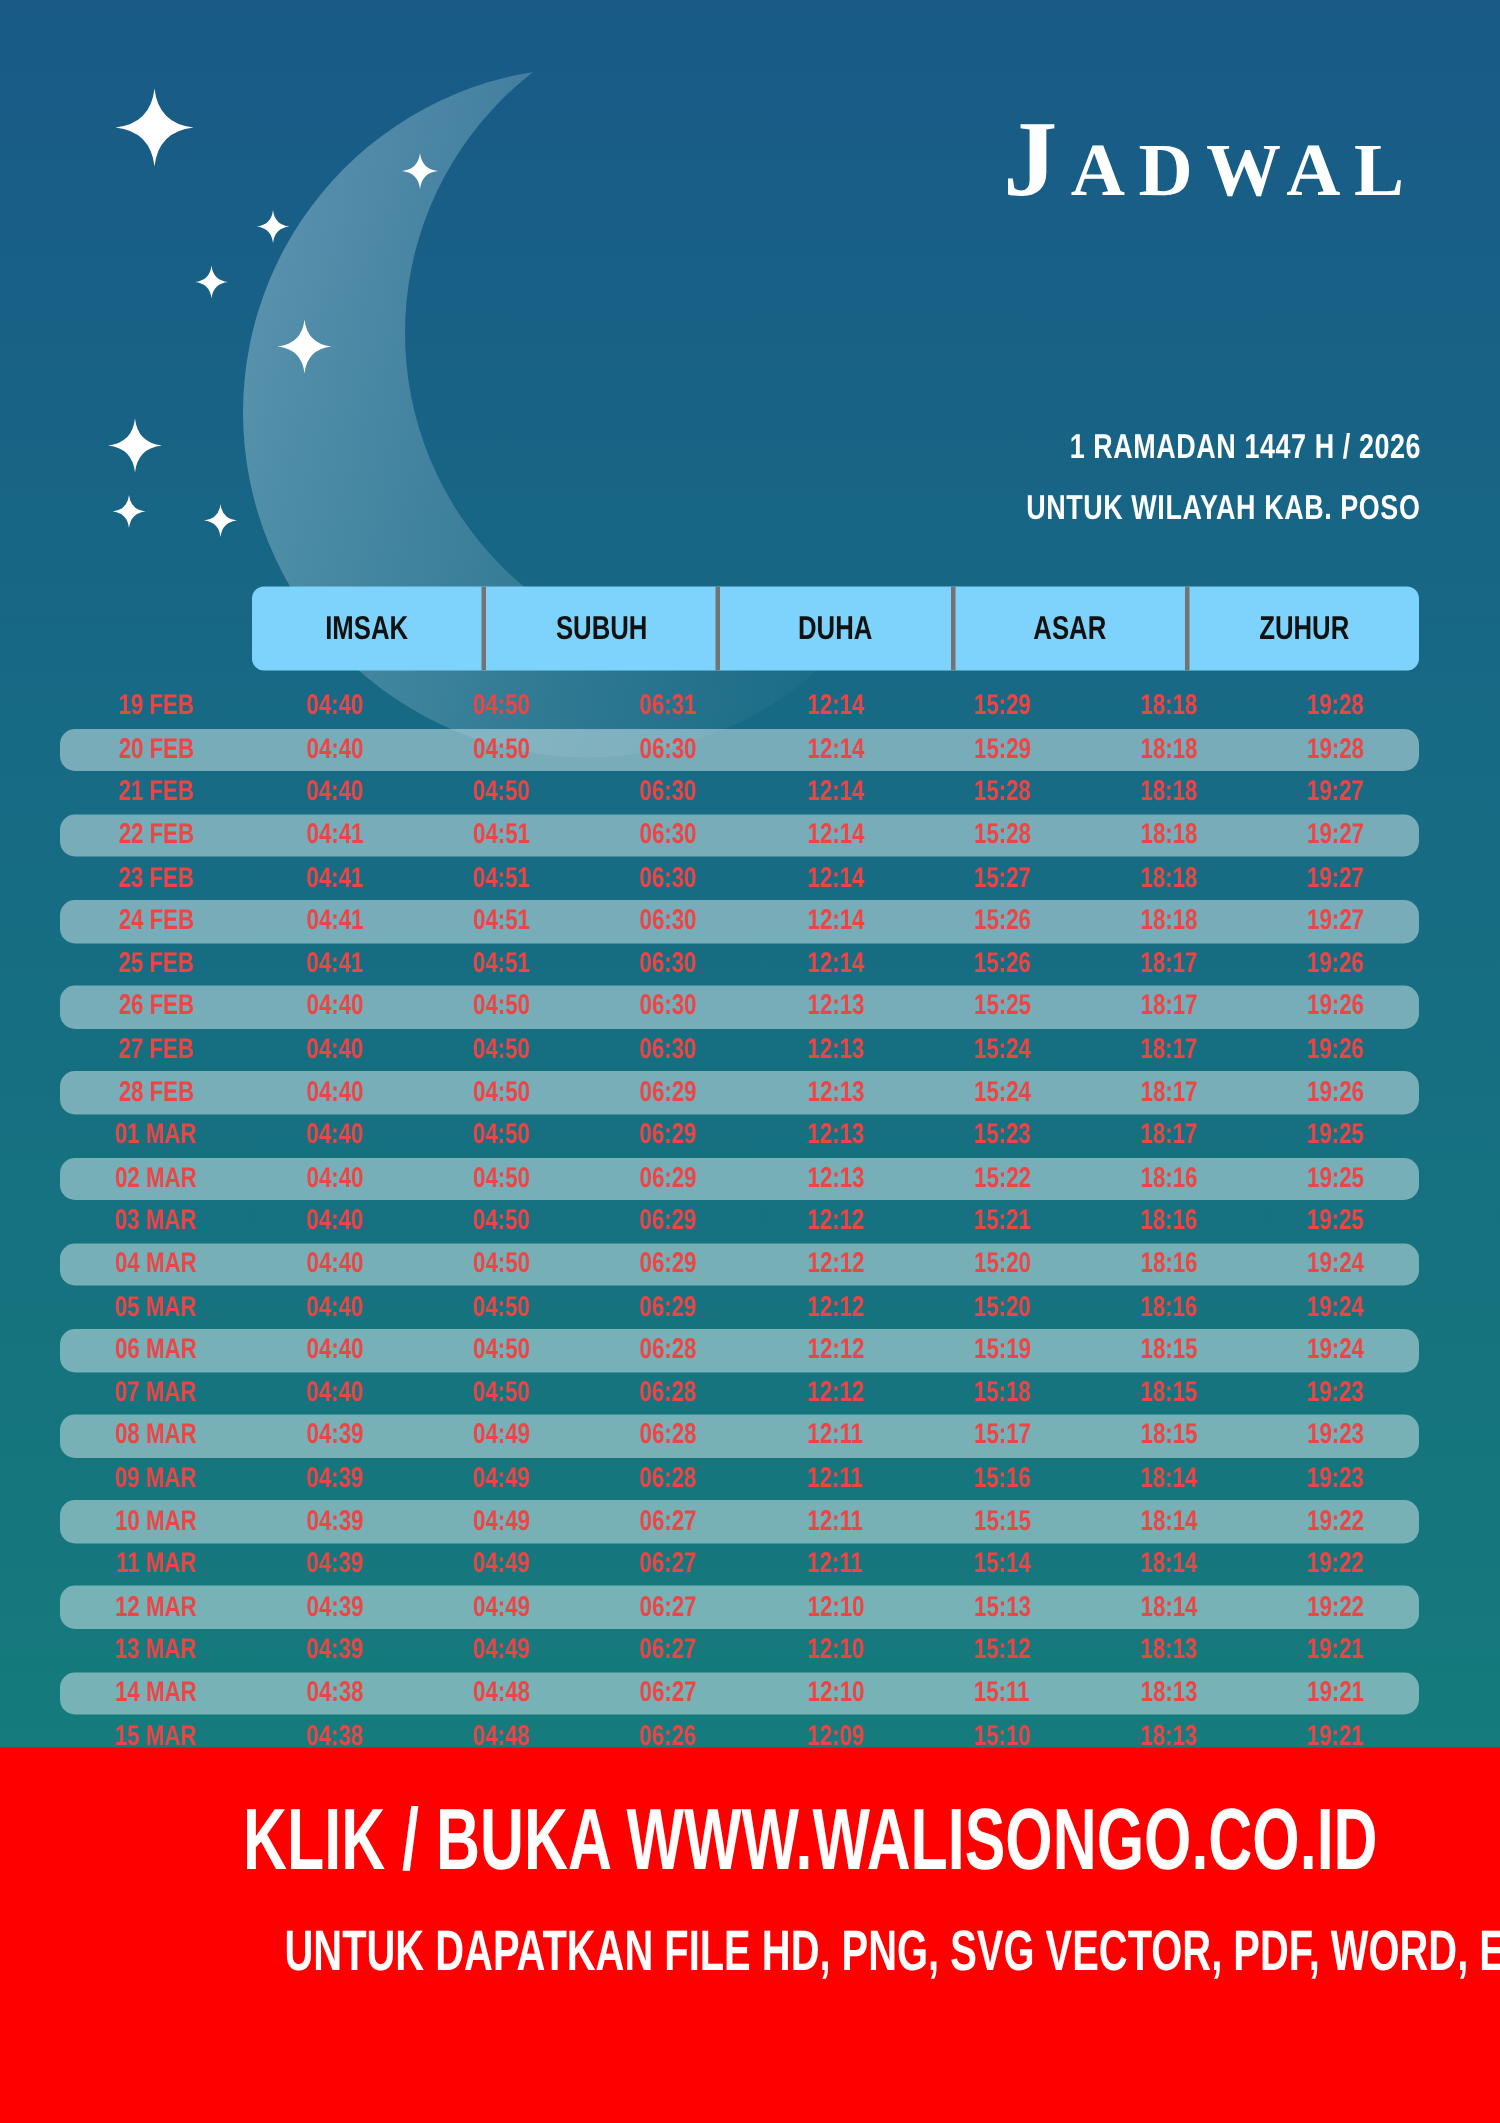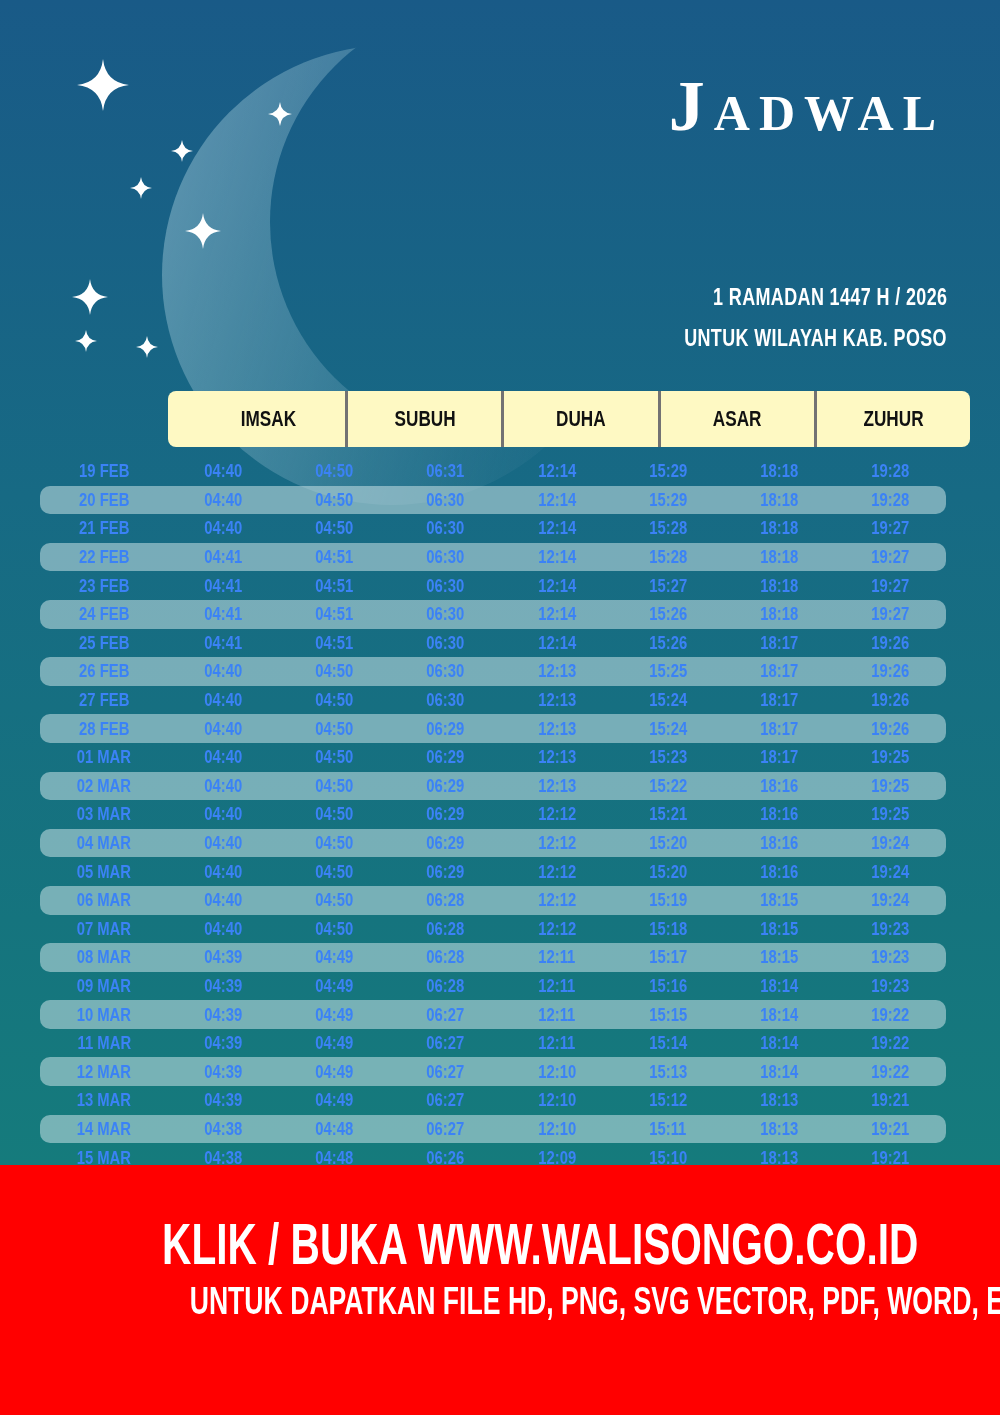--- a/index.html
+++ b/index.html
@@ -20,44 +20,44 @@
   .title .line1 { margin-bottom: 12px; }
   .subtitle {
     position: absolute; right: 53px; color: #ffffff; font-weight: bold;
     font-family: "Liberation Sans", sans-serif; font-size: 23px; text-align: right;
     transform: scaleX(0.78); transform-origin: right center; letter-spacing: 0.5px;
   }
   .sub1 { top: 284px; }
   .sub2 { top: 325px; }
   .header-bar {
     position: absolute; left: 168px; top: 391px; width: 778px; height: 56px;
-    background: #fef9c3; border-radius: 8px; display: flex; overflow: hidden; padding-left: 24px;
+    background: #7dd3fc; border-radius: 8px; display: flex; overflow: hidden;
   }
   .header-cell {
     flex: 1; display: flex; align-items: center; justify-content: center;
     color: #111111; font-weight: bold; font-size: 22px;
     border-left: 3px solid #737373;
   }
   .header-cell:first-child { border-left: none; }
   .header-cell span { display: inline-block; transform: scaleX(0.78); }
   .rows { position: absolute; left: 40px; top: 457px; width: 906px; }
   .row {
     height: 28.6px; display: flex; align-items: center; border-radius: 10px;
-    color: #3b82f6; font-weight: bold; font-size: 19px;
+    color: #ef4444; font-weight: bold; font-size: 19px;
   }
   .row.alt { background: rgba(200, 225, 230, 0.55); }
   .cell { display: flex; align-items: center; justify-content: center; }
   .cell span { display: inline-block; transform: scaleX(0.78); }
   .cell.date { width: 128px; }
   .cell.time { width: 111.1px; }
   .banner {
     position: absolute; left: 0; top: 1165px; width: 1000px; height: 250px;
     background: #ff0000; color: #ffffff; font-weight: bold; text-align: center;
   }
-  .banner .b1 { position: absolute; left: 0; right: 0; top: 45px; font-size: 58px; }
+  .banner .b1 { position: absolute; left: 0; right: 0; top: 28px; font-size: 58px; }
   .banner .b2 { position: absolute; left: 0; right: 0; top: 115px; font-size: 38px; }
   .banner .b3 { position: absolute; left: 0; right: 0; top: 175px; font-size: 36px; letter-spacing: 6px; }
   .banner span { display: inline-block; transform: scaleX(0.7); white-space: nowrap; }
 </style>
 </head>
 <body>
 
 <div class="poster">
 
   <svg class="moon" viewBox="0 0 1000 600" width="1000" height="600">

